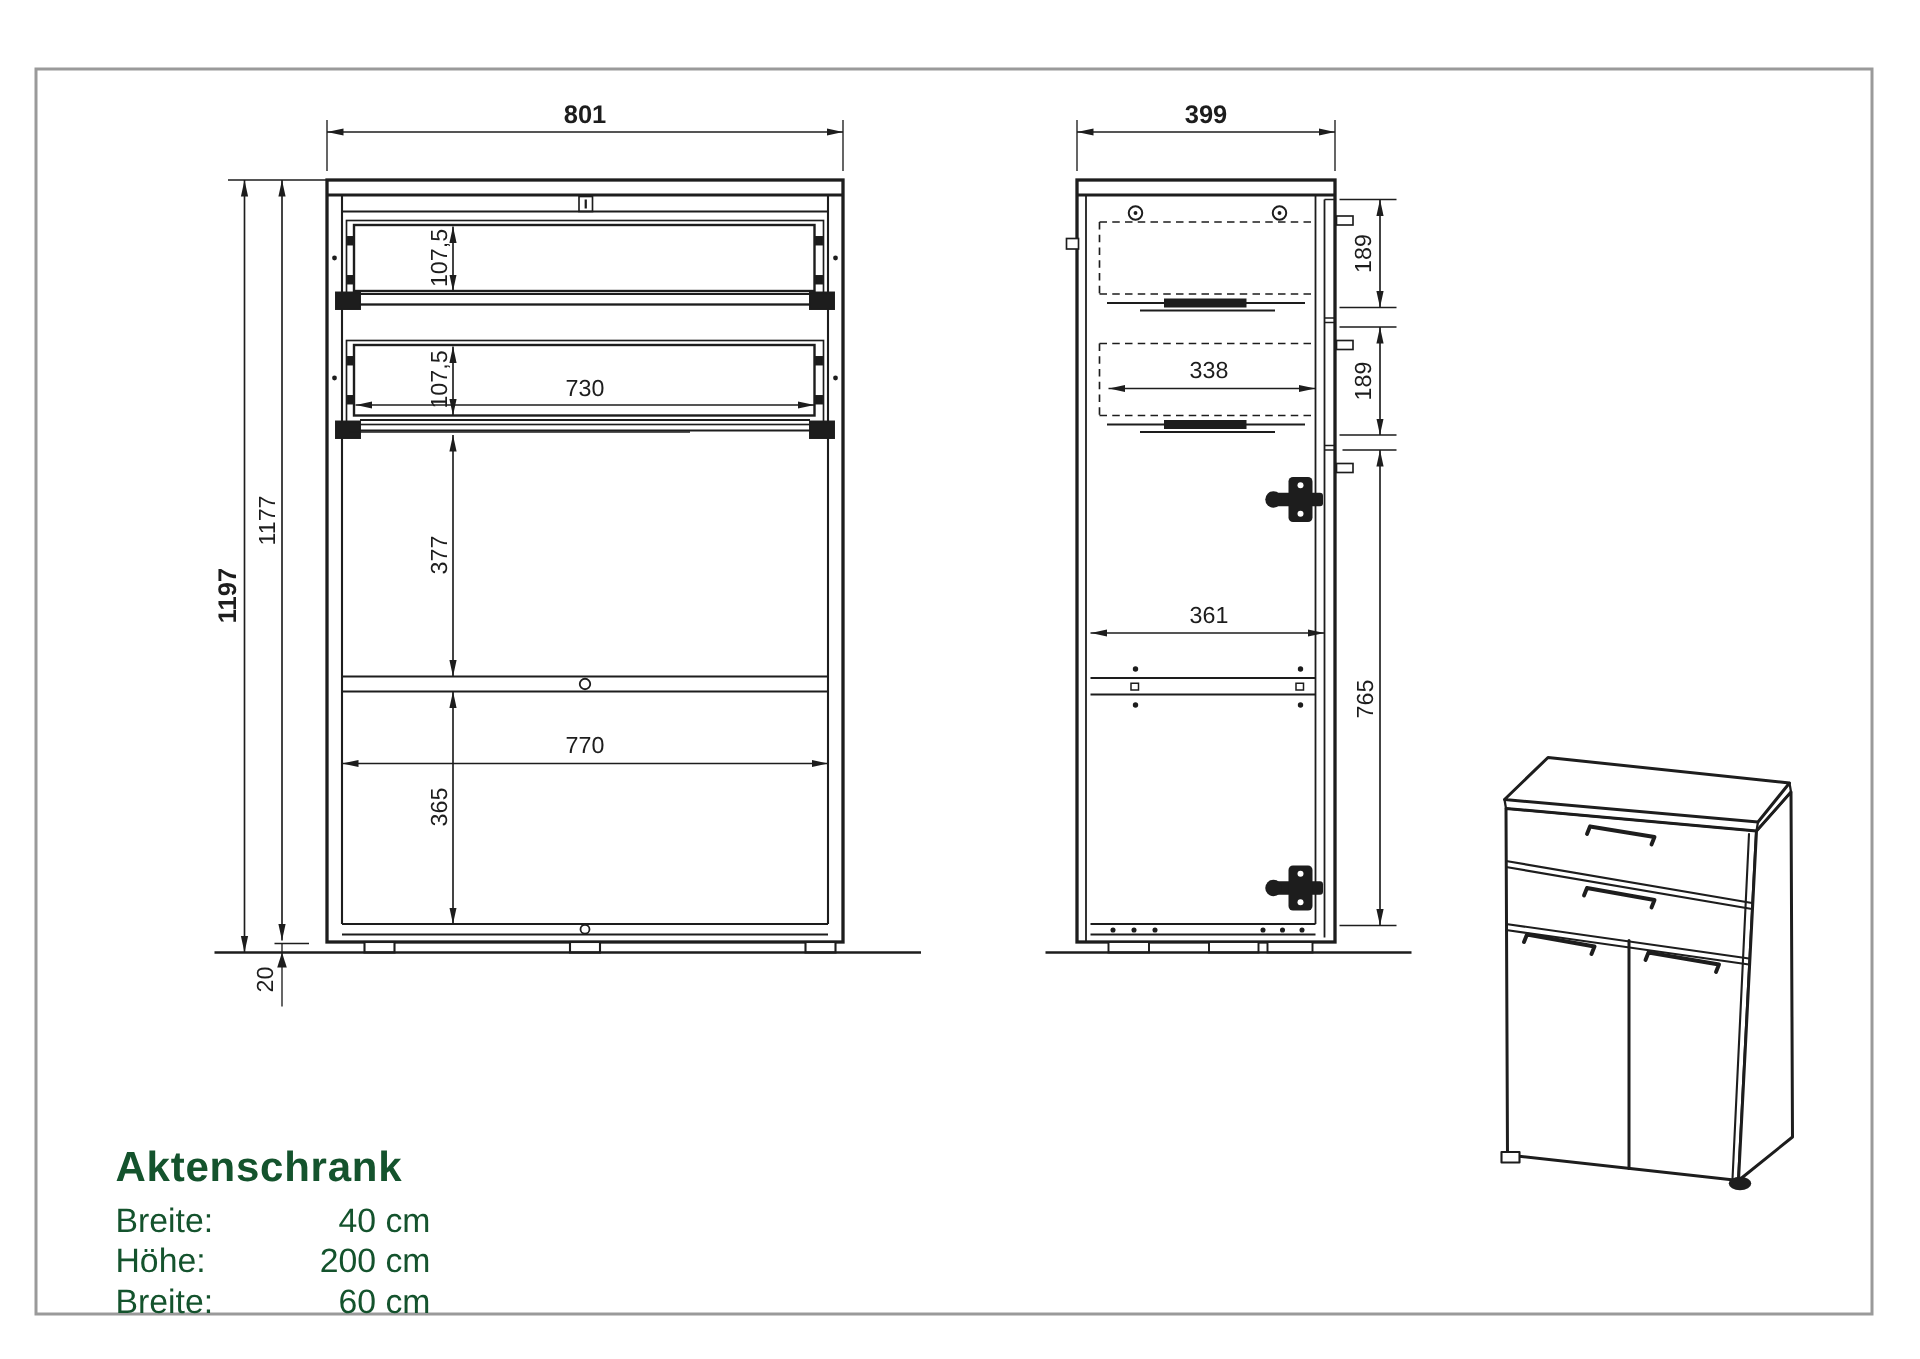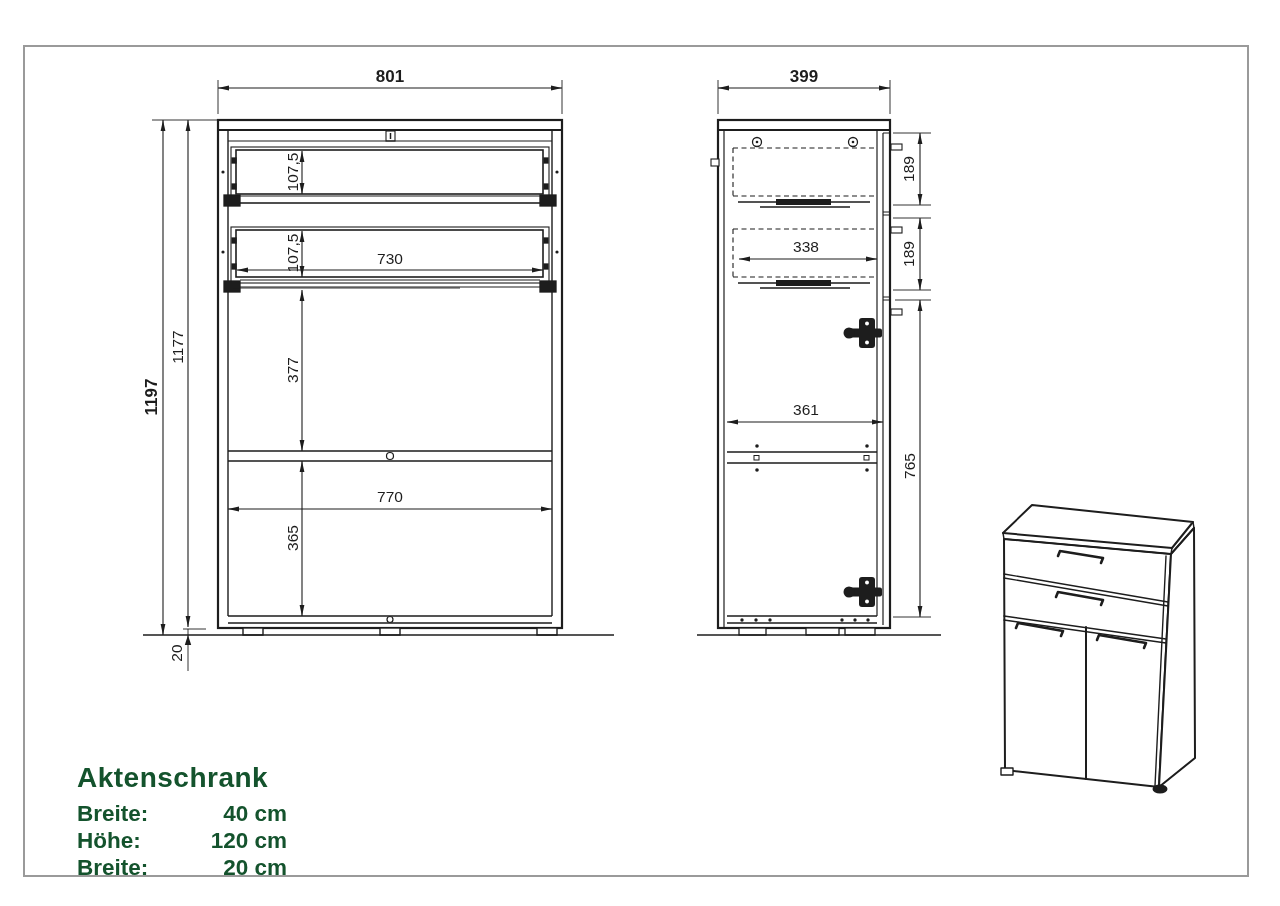--- a/index.html
+++ b/index.html
@@ -6,21 +6,21 @@
   .canvas{position:relative;width:1280px;height:906px;background:#ffffff;overflow:hidden;
           font-family:"Liberation Sans", sans-serif;padding-left:16px;}
   .border-frame{position:absolute;left:23px;top:45px;width:1226px;height:832px;
                 border:2px solid #9a9a9a;box-sizing:border-box;}
   svg{position:absolute;left:0;top:0;}
   svg text{fill:#1d1d1d;font-family:"Liberation Sans", sans-serif;}
   .dim{font-size:15.5px;}
   .dim-big{font-size:17px;font-weight:bold;}
   .title-block{position:absolute;left:57px;top:762px;color:#14532d;margin-left:20px;}
   .tb-title{font-size:28px;font-weight:bold;letter-spacing:0.5px;margin-bottom:6px;}
-  .tb-row{display:grid;grid-template-columns:93px 117px;font-size:22.5px;line-height:27px;font-weight:bold;}
+  .tb-row{display:grid;grid-template-columns:93px 117px;font-size:22.5px;line-height:27px;}
   .tb-val{text-align:right;}
 </style>
 </head>
 <body>
 
 <div class="canvas">
   <div class="border-frame"></div>
 
   <svg width="1280" height="906" viewBox="0 0 1280 906">
     <defs>
@@ -205,20 +205,20 @@
   </svg>
 
   <div class="title-block">
     <div class="tb-title">Aktenschrank</div>
     <div class="tb-row">
       <span>Breite:</span>
       <span class="tb-val">40 cm</span>
     </div>
     <div class="tb-row">
       <span>Höhe:</span>
-      <span class="tb-val">120 cm</span>
+      <span class="tb-val">200 cm</span>
     </div>
     <div class="tb-row">
       <span>Breite:</span>
-      <span class="tb-val">20 cm</span>
+      <span class="tb-val">60 cm</span>
     </div>
   </div>
 </div>
 
 </body></html>

